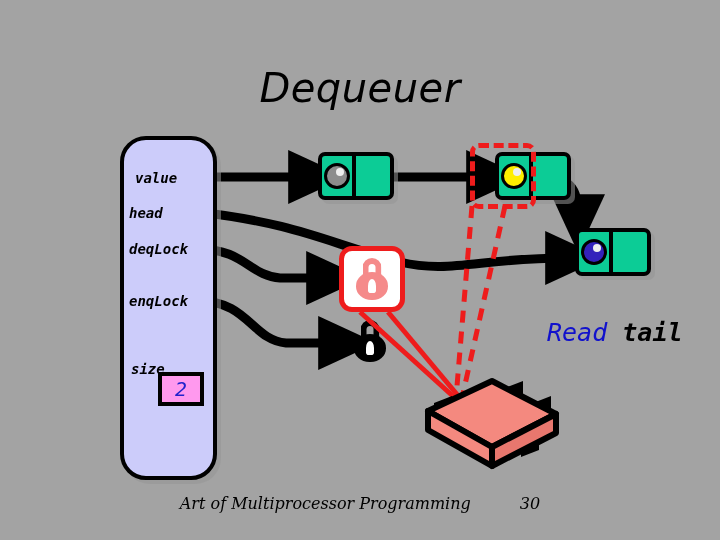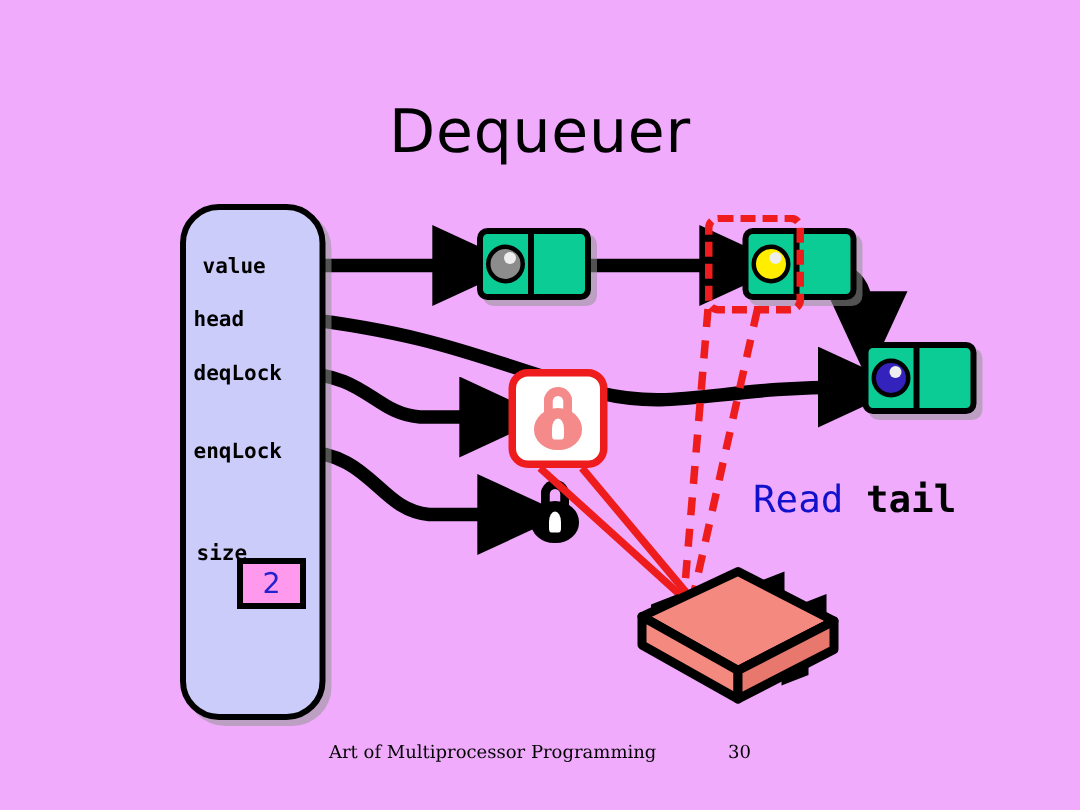--- a/index.html
+++ b/index.html
@@ -13,21 +13,22 @@
     position: relative;
     overflow: hidden;
     font-family: "DejaVu Sans", sans-serif;
   }
 
   #slide {
     position: absolute;
     left: 0; top: 0;
     width: 720px;
     height: 540px;
-    background: #f0abfc;
+    background: #a3a3a3;
+    font-style: italic;
   }
 
   
   .slide-title {
     position: absolute;
     left: 0;
     top: 68px;
     width: 720px;
     text-align: center;
     font-family: "DejaVu Sans", sans-serif;
@@ -224,32 +225,32 @@
   
   .read-caption {
     position: absolute;
     left: 502px;
     top: 318px;
     font-family: "DejaVu Sans Mono", monospace;
     font-size: 25px;
     white-space: nowrap;
     z-index: 6;
   }
-  .read-caption .w-read  { color: #1111cc; }
+  .read-caption .w-read  { color: #1111cc; margin-left: 45px; }
   .read-caption .w-value { color: #000000; font-weight: bold; }
 
   
   .footer {
     position: absolute;
     left: 0;
     top: 494px;
     width: 720px;
     text-align: center;
     font-family: "DejaVu Serif", serif;
-    font-size: 12px;
+    font-size: 16px;
     color: #000000;
     z-index: 6;
   }
   .footer .credit { }
   .footer .page-number { display: inline-block; margin-left: 44px; }
 
   
   .layer {
     position: absolute;
     left: 0; top: 0;

